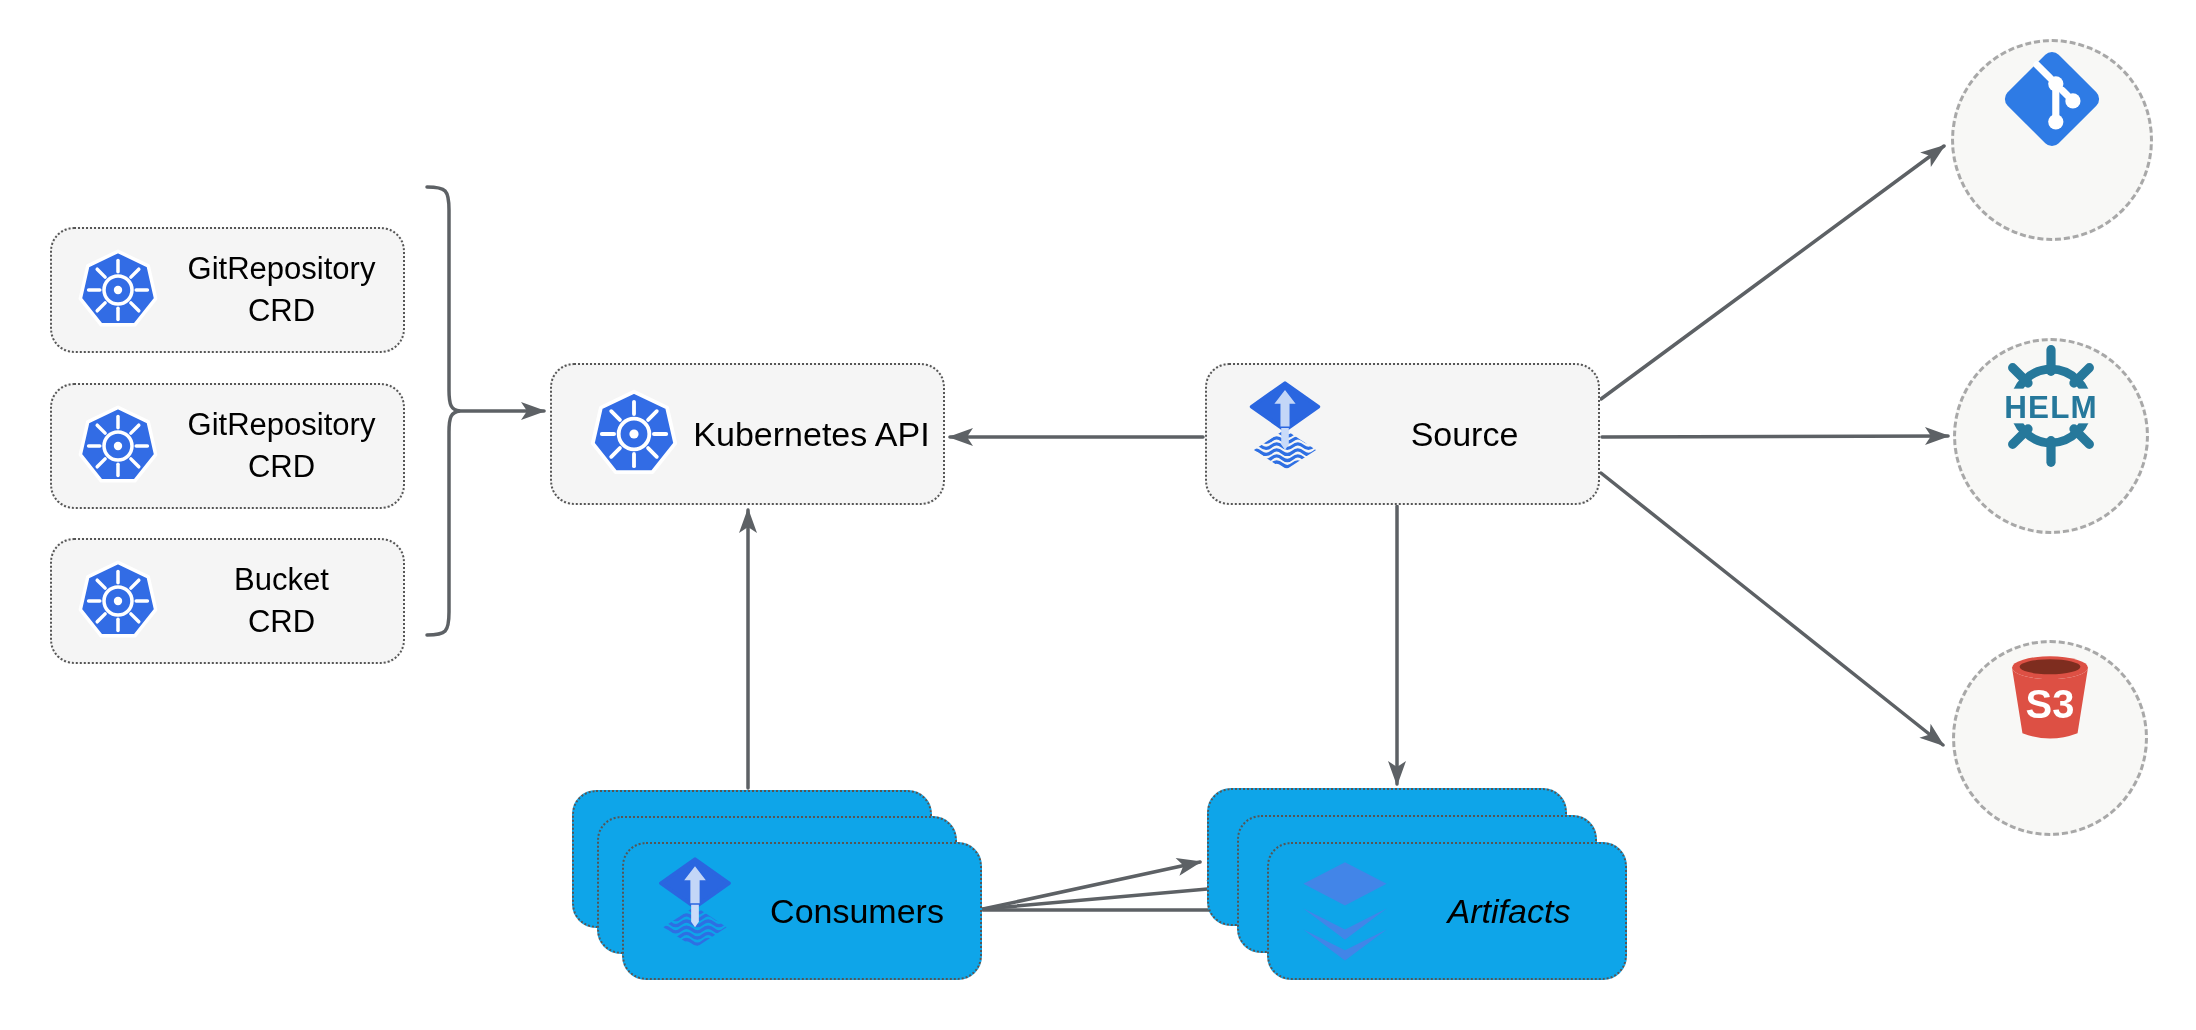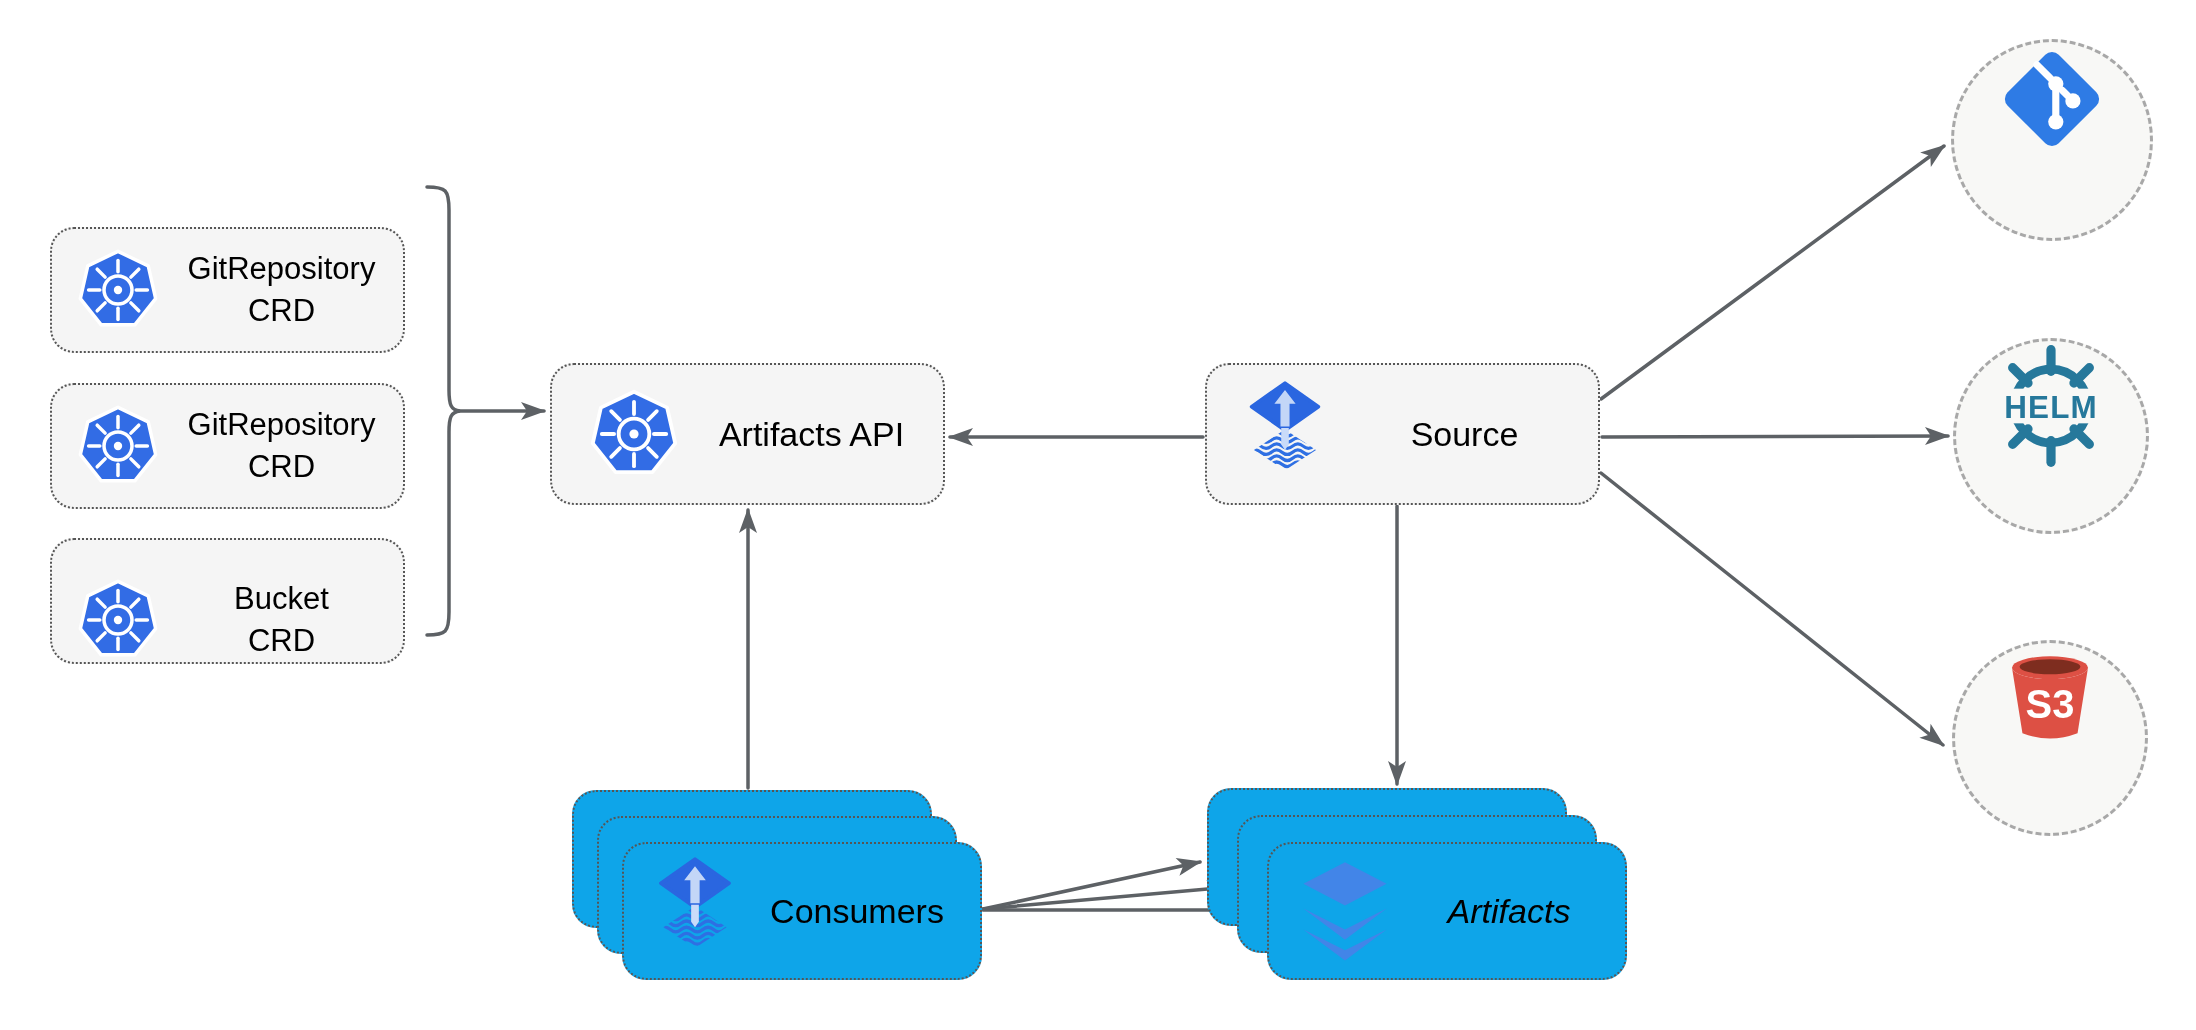--- a/index.html
+++ b/index.html
@@ -118,36 +118,36 @@
   <div class="node" style="left:50px;top:383px;width:355px;height:126px;">
     <svg class="icon-k8s-sm" viewBox="0 0 120 120">
         <use href="#sym-k8s"></use>
       </svg>
     <div class="lbl fs-crd">
       <span class="ln">GitRepository</span>
       <span class="ln">CRD</span>
     </div>
   </div>
 
-  <div class="node" style="left:50px;top:538px;width:355px;height:126px;align-items:flex-end;">
+  <div class="node" style="left:50px;top:538px;width:355px;height:126px;">
     <svg class="icon-k8s-sm" viewBox="0 0 120 120">
         <use href="#sym-k8s"></use>
       </svg>
     <div class="lbl fs-crd">
       <span class="ln">Bucket</span>
       <span class="ln">CRD</span>
     </div>
   </div>
 
   <div class="node" style="left:550px;top:363px;width:395px;height:142px;">
     <svg class="icon-k8s-md" viewBox="0 0 120 120">
         <use href="#sym-k8s"></use>
       </svg>
     <div class="lbl fs-big">
-      <span class="ln">Artifacts API</span>
+      <span class="ln">Kubernetes API</span>
     </div>
   </div>
 
   <div class="node" style="left:1205px;top:363px;width:395px;height:142px;gap:8px;">
     <svg class="icon-flux-md" viewBox="0 0 100 140">
         <use href="#sym-flux"></use>
       </svg>
     <div class="lbl fs-big">
       <span class="ln">Source</span>
     </div>

